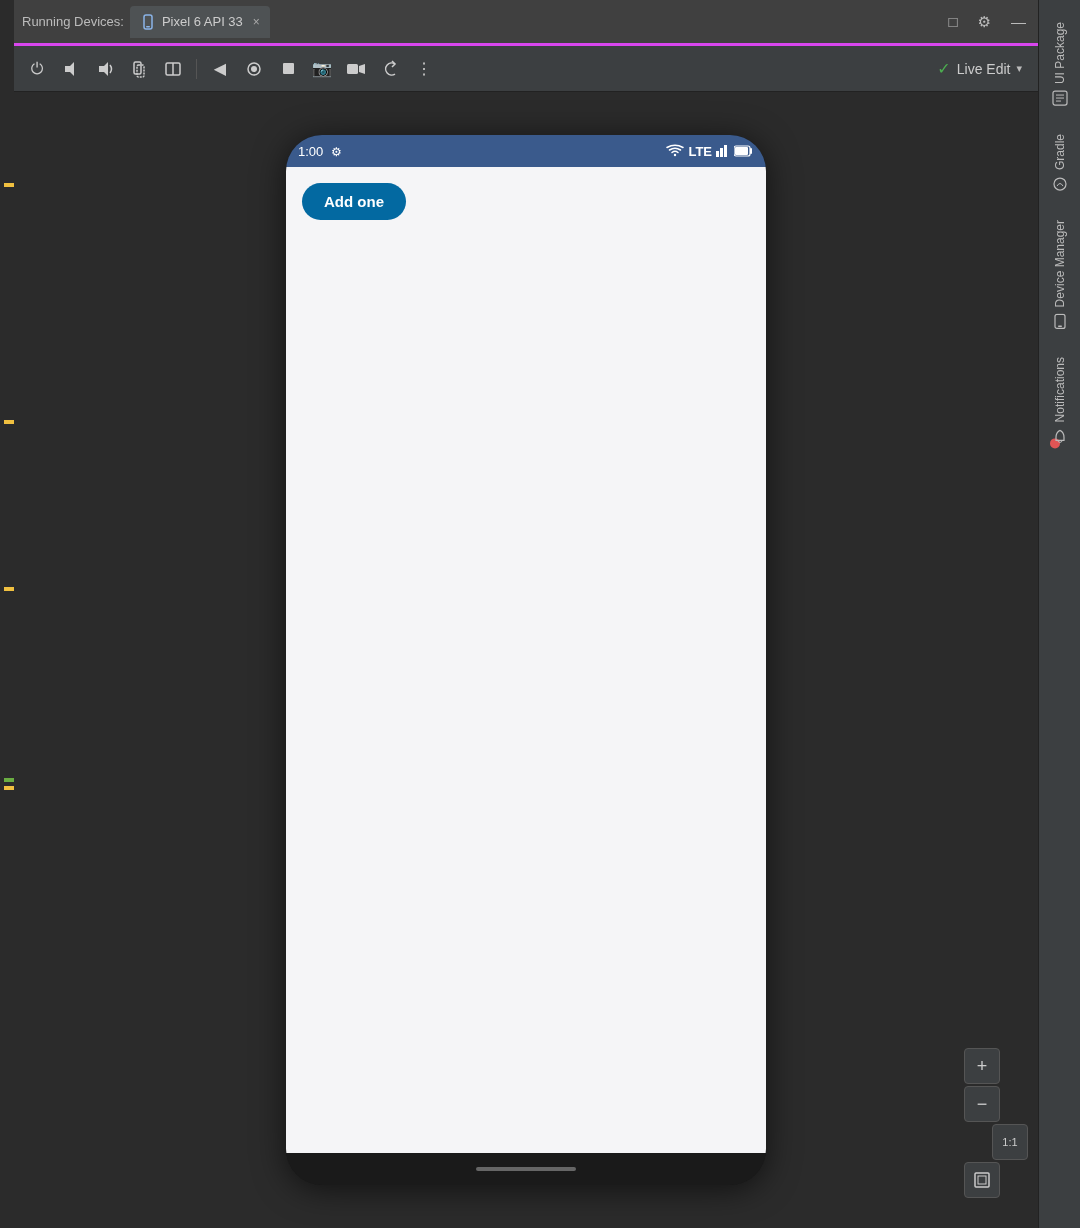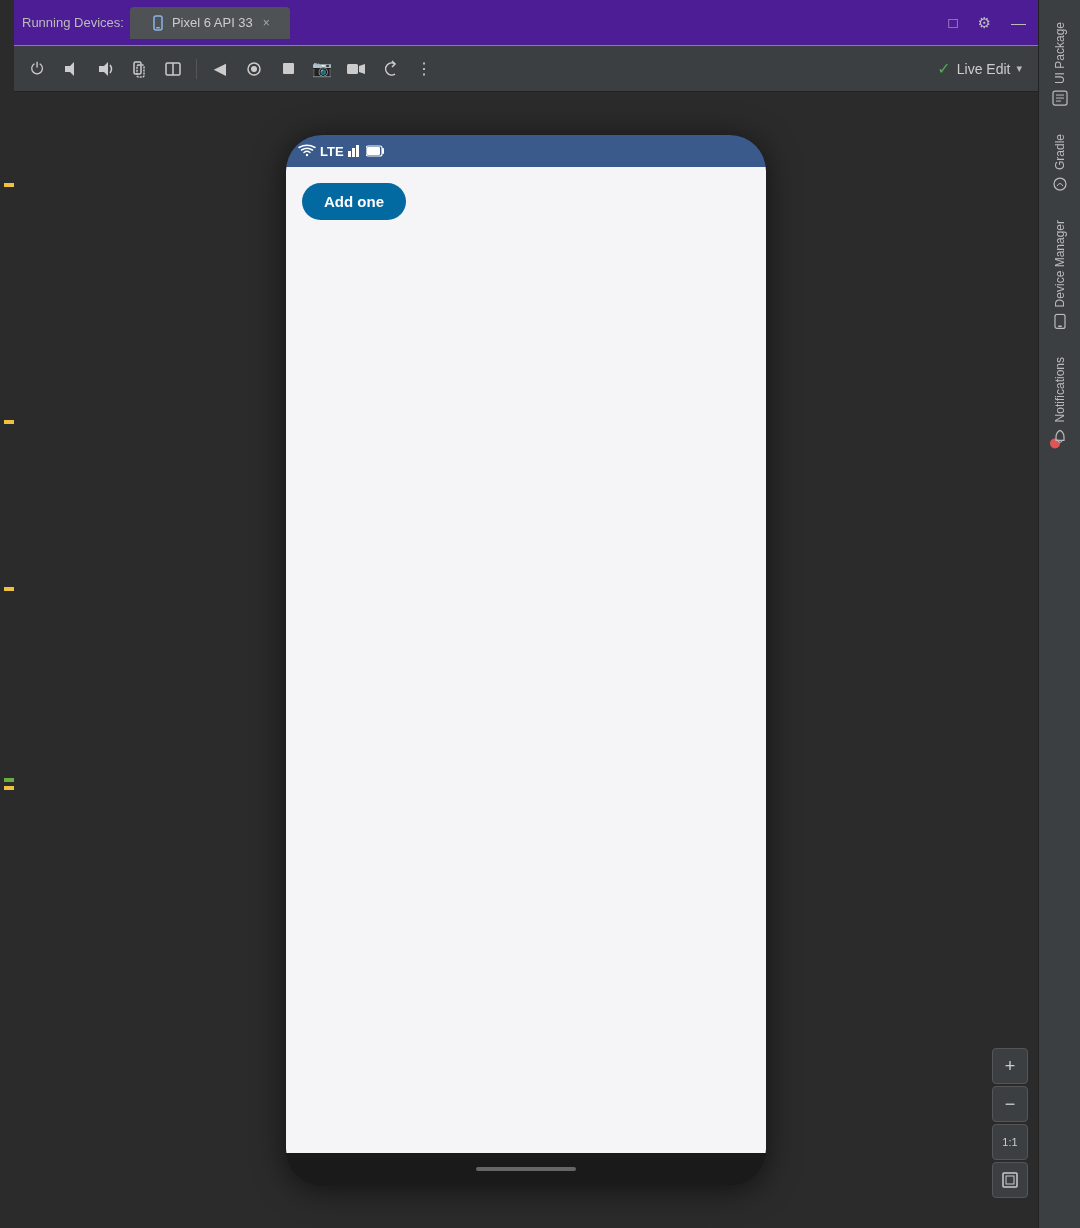--- a/index.html
+++ b/index.html
@@ -17,45 +17,45 @@
     .main-area {
       flex: 1;
       display: flex;
       flex-direction: column;
       min-width: 0;
     }
 
     
     .title-bar {
       height: 46px;
-      background: #4c1d95;
+      background: #404040;
       display: flex;
       align-items: center;
       padding: 0 8px;
-      border-bottom: 1px solid #d946ef;
+      border-bottom: 3px solid #d946ef;
       flex-shrink: 0;
     }
     .title-bar-left {
       display: flex;
       align-items: center;
       gap: 6px;
       flex: 1;
     }
     .running-devices-label {
       color: #bbb;
       font-size: 13px;
       white-space: nowrap;
     }
     .tab-item {
       display: flex;
       align-items: center;
       gap: 6px;
       background: #4e5254;
       border-radius: 4px 4px 0 0;
-      padding: 4px 20px;
+      padding: 4px 10px;
       height: 32px;
       cursor: pointer;
     }
     .tab-icon {
       width: 16px;
       height: 16px;
       display: flex;
       align-items: center;
       justify-content: center;
     }
@@ -232,20 +232,21 @@
       width: 36px;
       height: 36px;
       background: #3c3f41;
       border: 1px solid #555;
       border-radius: 4px;
       color: #ccc;
       font-size: 11px;
       display: flex;
       align-items: center;
       justify-content: center;
+      margin-left: 28px;
     }
     .zoom-fit-btn {
       width: 36px;
       height: 36px;
       background: #3c3f41;
       border: 1px solid #555;
       border-radius: 4px;
       color: #ccc;
       font-size: 13px;
       display: flex;
@@ -403,20 +404,24 @@
       <span>Live Edit</span>
       <span style="color:#bbb;font-size:11px;">▾</span>
     </div>
   </div>
 
   <div class="device-area">
 
     <div class="phone-frame">
 
       <div class="status-bar">
+        <span class="status-time">
+          <span>1:00</span>
+          <span style="font-size:12px;margin-left:4px;">⚙</span>
+        </span>
         <div class="status-icons">
           <span>
             <svg width="18" height="14" viewBox="0 0 18 14" fill="white">
               <path d="M9,12 L9,12" stroke="white" stroke-width="2" stroke-linecap="round"></path>
               <path d="M6,9.5 Q9,7 12,9.5" stroke="white" stroke-width="1.5" fill="none" stroke-linecap="round"></path>
               <path d="M3.5,7 Q9,3.5 14.5,7" stroke="white" stroke-width="1.5" fill="none" stroke-linecap="round"></path>
               <path d="M1,4.5 Q9,0 17,4.5" stroke="white" stroke-width="1.5" fill="none" stroke-linecap="round"></path>
               <circle cx="9" cy="12" r="1.2" fill="white"></circle>
             </svg>
           </span>

